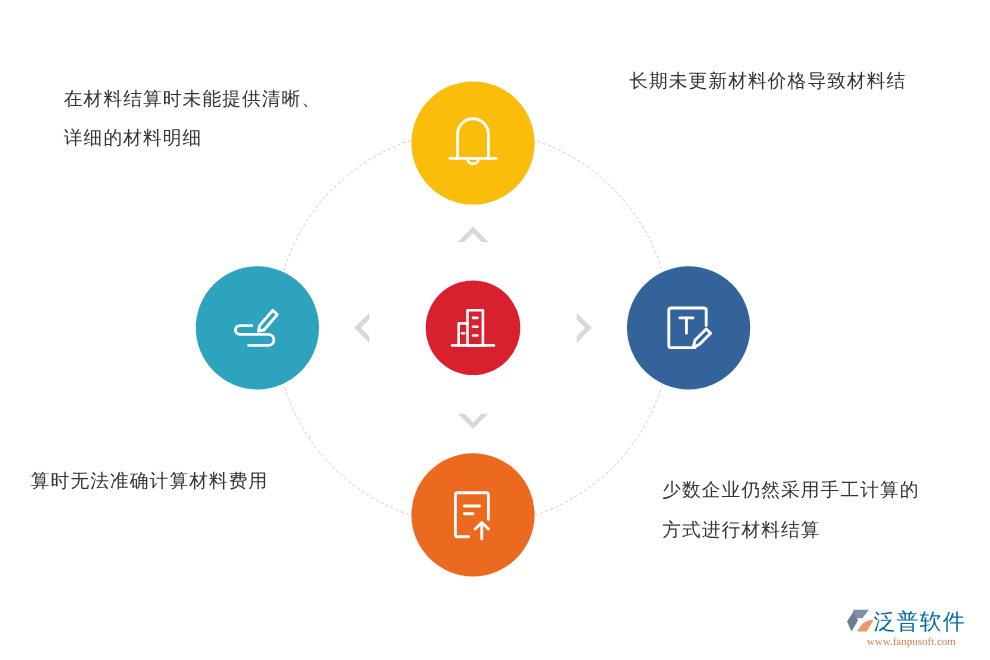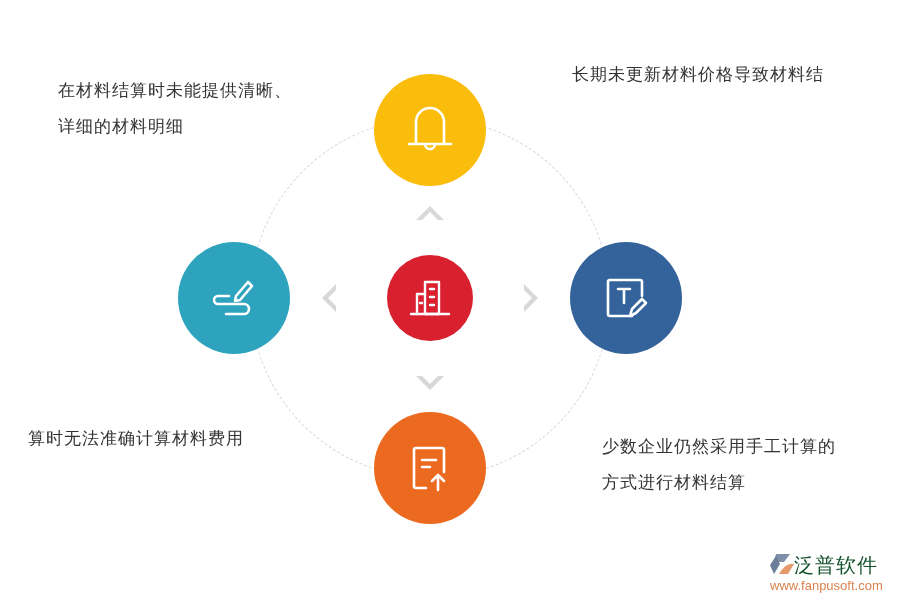--- a/index.html
+++ b/index.html
@@ -14,22 +14,22 @@
   .n-right  { left:570px; top:242px; width:112px; height:112px; }
   .n-bottom { left:374px; top:412px; width:112px; height:112px; }
   .n-center { left:387px; top:255px; width:86px;  height:86px; }
   .arrow { position:absolute; }
   .txt { position:absolute; font-size:17px; line-height:36px; color:#333333; letter-spacing:1px; white-space:nowrap; }
   .t-tl { left:42px;  top:72px;margin-left:16px; }
   .t-tr { left:572px; top:56px; }
   .t-bl { left:28px;  top:420px; }
   .t-br { left:602px; top:428px; }
   .logo { position:absolute; left:768px; top:552px; width:126px; height:44px; }
-  .logo-name { position:absolute; left:26px; top:0; font-size:20px; color:#14532d; letter-spacing:1px; white-space:nowrap; }
-  .logo-url { position:absolute; left:2px; top:26px; font-family:Liberation Sans, sans-serif; font-size:13px; color:#d9824f; white-space:nowrap; }
+  .logo-name { position:absolute; left:26px; top:0; font-size:20px; color:#0369a1; letter-spacing:1px; white-space:nowrap; }
+  .logo-url { position:absolute; left:20px; top:26px; font-family:Liberation Serif, serif; font-size:10px; color:#d9824f; white-space:nowrap; }
   .logo-mark { position:absolute; left:2px; top:2px; }
 </style>
 </head>
 <body>
 
 <div>
   <div class="ring"></div>
 
   <div class="node n-top" style="background:#fbbd0c">
     <svg width="52" height="56" viewBox="0 0 52 56" fill="none" stroke="#fff" stroke-width="2.6" stroke-linecap="round" stroke-linejoin="round">

